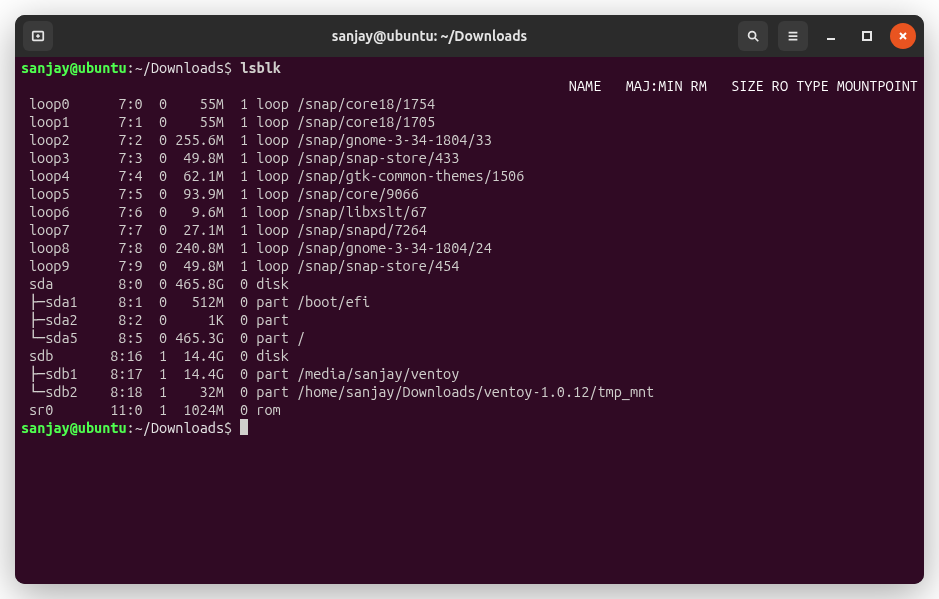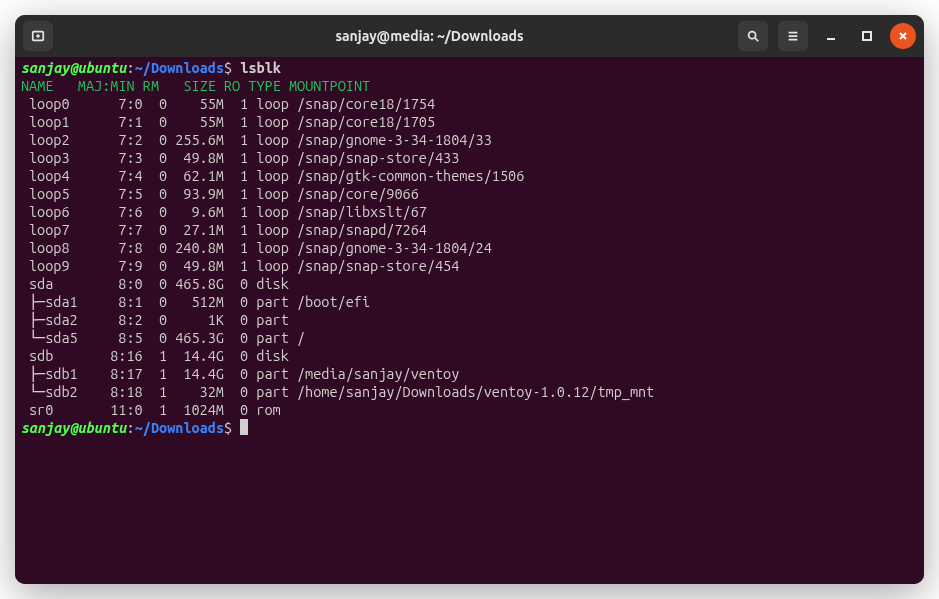--- a/index.html
+++ b/index.html
@@ -54,26 +54,26 @@
   .terminal {
     flex: 1;
     background: #300a24;
     padding: 2px 6px;
     color: #d0cfcc;
     font-size: 14.5px;
     line-height: 18px;
     overflow: hidden;
     white-space: pre;
   }
-  .prompt-user { color: #4fff4f; font-weight: 600; font-style: italic; }
+  .prompt-user { color: #4fff4f; font-weight: 600; }
   .prompt-colon { color: #d0cfcc; }
-  .prompt-path { color: #3b82f6; font-weight: 700; }
+  .prompt-path { color: #e5e5e5; font-weight: 400; }
   .prompt-dollar { color: #d0cfcc; }
   .cmd { color: #d0cfcc; font-weight: bold; }
-  .header { color: #22c55e; }
+  .header { color: #ffffff; text-align: right; }
   .row { color: #d0cfcc; margin-left: 8px; }
   .cursor {
     display:inline-block;
     width: 8px; height: 16px;
     background: #d0cfcc;
     vertical-align: -2px;
   }
   .output-line { display:block; }
 </style>
 </head>
@@ -83,21 +83,21 @@
   <div class="titlebar">
     <div class="left">
       <div class="tb-btn">
         <svg viewBox="0 0 16 16">
             <rect x="2" y="3" width="12" height="10" rx="1"></rect>
             <line x1="8" y1="6" x2="8" y2="10"></line>
             <line x1="6" y1="8" x2="10" y2="8"></line>
           </svg>
       </div>
     </div>
-    <div class="center">sanjay@media: ~/Downloads</div>
+    <div class="center">sanjay@ubuntu: ~/Downloads</div>
     <div class="right">
       <div class="tb-btn">
         <svg viewBox="0 0 16 16">
             <circle cx="7" cy="7" r="4"></circle>
             <line x1="10" y1="10" x2="14" y2="14"></line>
           </svg>
       </div>
       <div class="tb-btn">
         <svg viewBox="0 0 16 16">
             <line x1="3" y1="4" x2="13" y2="4"></line>

